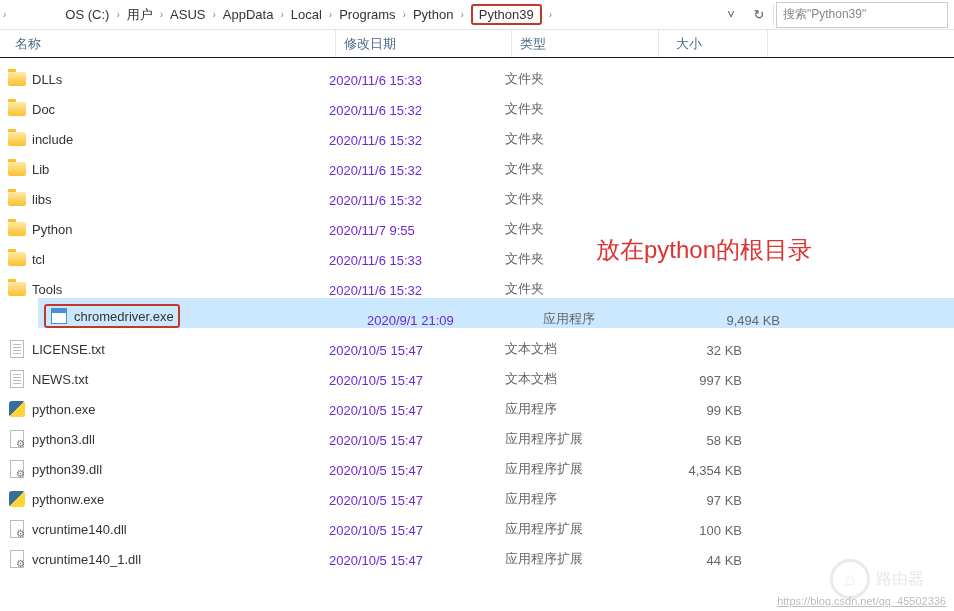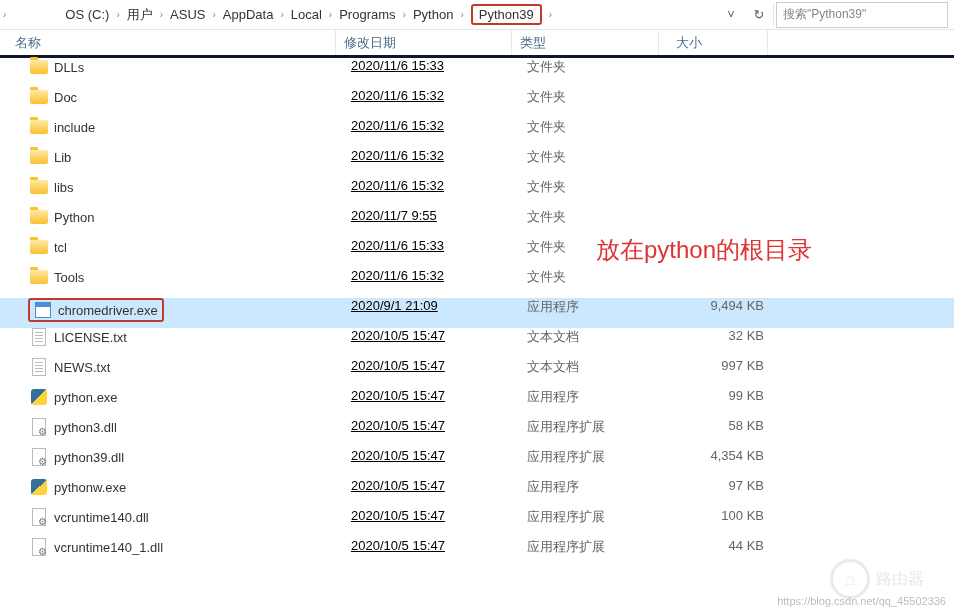--- a/index.html
+++ b/index.html
@@ -6,52 +6,52 @@
   html, body { width: 954px; height: 611px; background: #fff; color: #333; font-size: 13px; overflow: hidden; }
 
   .addr-row { display: flex; align-items: center; height: 30px; border-bottom: 1px solid #e5e5e5; }
   .breadcrumb { flex: 1; display: flex; align-items: center; height: 100%; padding-left: 4px; overflow: hidden; margin-left: 48px; }
   .crumb { display: flex; align-items: center; height: 100%; padding: 0 4px; cursor: default; }
   .chev { color: #888; font-size: 10px; padding: 0 3px; }
   .crumb-last { border: 2px solid #c0392b; border-radius: 3px; padding: 1px 6px; }
   .nav-btn { width: 24px; height: 24px; display: flex; align-items: center; justify-content: center; color: #606060; margin: 0 2px; cursor: default; }
   .search { width: 172px; height: 26px; margin: 0 6px 0 2px; border: 1px solid #ccc; display: flex; align-items: center; padding: 0 6px; color: #888; font-size: 12px; cursor: text; }
 
-  .header-row { display: flex; align-items: center; height: 28px; border-bottom: 3px solid #0f172a; color: #4a6b8a; user-select: none; }
+  .header-row { display: flex; align-items: center; height: 28px; border-bottom: 1px solid #0f172a; color: #4a6b8a; user-select: none; }
   .col { padding: 0 8px; height: 100%; display: flex; align-items: center; border-right: 1px solid #e8e8e8; cursor: default; }
   .col-name { width: 336px; padding-left: 15px; }
   .col-date { width: 176px; }
   .col-type { width: 147px; }
   .col-size { width: 100px; justify-content: flex-start; margin-left: 9px; }
 
   .files { }
-  .row { display: flex; align-items: flex-start; height: 30px; padding-left: 30px; position: relative; }
-  .row.sel { background: #cce8ff; }
+  .row { display: flex; align-items: flex-end; height: 30px; padding-left: 8px; position: relative; }
+  .row.sel { background: #cce8ff; margin-left: 38px; }
   .row.sel .name-wrap { border: 2px solid #c0392b; border-radius: 3px; padding: 1px 4px; margin-left: -2px; }
   .name-cell { width: 321px; display: flex; align-items: center; gap: 6px; }
   .name-wrap { display: flex; align-items: center; gap: 6px; }
-  .date-cell { width: 176px; color: #000000; text-decoration: underline; }
+  .date-cell { width: 176px; color: #6d28d9; }
   .type-cell { width: 147px; color: #666; }
   .size-cell { width: 100px; text-align: right; color: #666; padding-right: 10px; }
 
   .icon { width: 18px; height: 18px; display: inline-flex; align-items: center; justify-content: center; flex: none; }
   .icon-folder { background: linear-gradient(#ffe9a6, #fbc02d); border-radius: 2px; width: 18px; height: 14px; position: relative; }
   .icon-folder::before { content: ""; position: absolute; top: -3px; left: 0; width: 8px; height: 3px; background: #fbc02d; border-radius: 1px 1px 0 0; }
   .icon-txt { border: 1px solid #bbb; background: #fff; width: 14px; height: 18px; position: relative; }
   .icon-txt::before { content: ""; position: absolute; top: 3px; left: 2px; right: 2px; height: 1px; background: #bbb; box-shadow: 0 3px 0 #bbb, 0 6px 0 #bbb, 0 9px 0 #bbb; }
   .icon-exe { width: 16px; height: 16px; background: #fff; border: 1px solid #4a90d9; position: relative; }
   .icon-exe::before { content: ""; position: absolute; top: 0; left: 0; right: 0; height: 4px; background: #4a90d9; }
   .icon-dll { width: 14px; height: 18px; background: #fff; border: 1px solid #bbb; position: relative; }
   .icon-dll::before { content: "⚙"; position: absolute; bottom: -2px; right: -2px; font-size: 10px; color: #777; }
   .icon-py { width: 16px; height: 16px; background: linear-gradient(135deg, #366e9c 50%, #ffd43b 50%); border-radius: 3px; }
 
   .annotation { position: absolute; color: #d33; font-size: 24px; font-weight: 400; pointer-events: none; }
 
   .watermark { position: absolute; font-size: 11px; color: #bdbdbd; pointer-events: none; }
-  .wm-url { bottom: 4px; right: 8px; }
+  .wm-url { bottom: 4px; right: 8px; text-decoration: underline; }
   .wm-logo { bottom: 12px; right: 30px; display: flex; align-items: center; gap: 6px; opacity: 0.5; justify-content: space-between; }
   .wm-logo-circle { width: 40px; height: 40px; border: 3px solid #d6d6d6; border-radius: 50%; display: flex; align-items: center; justify-content: center; color: #d6d6d6; font-size: 18px; }
 </style>
 </head>
 <body>
 
 <div class="addr-row">
   <span class="chev">›</span>
   <div class="breadcrumb" id="breadcrumb">
       <span class="crumb">OS (C:)</span>

